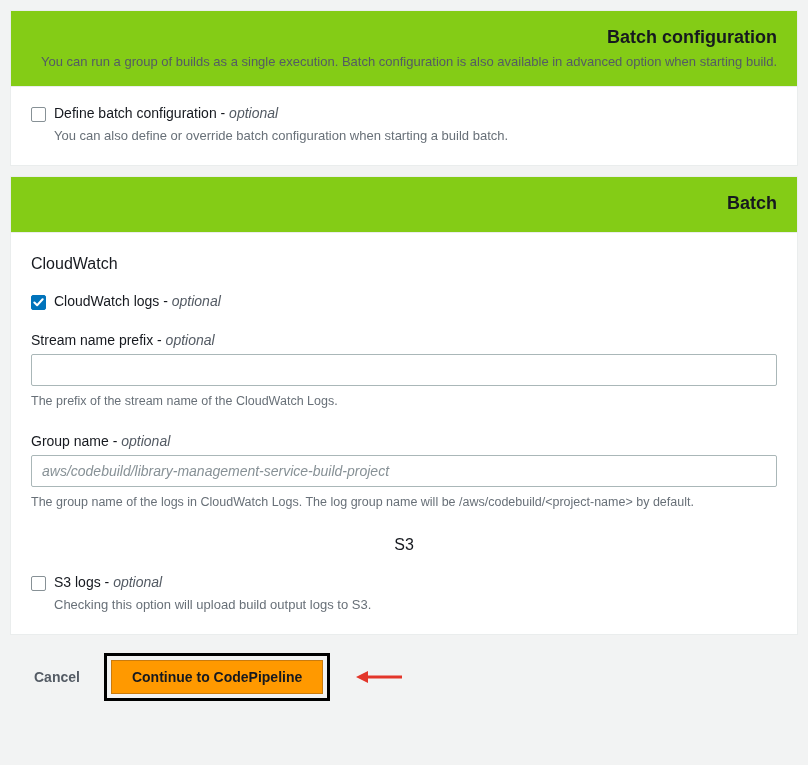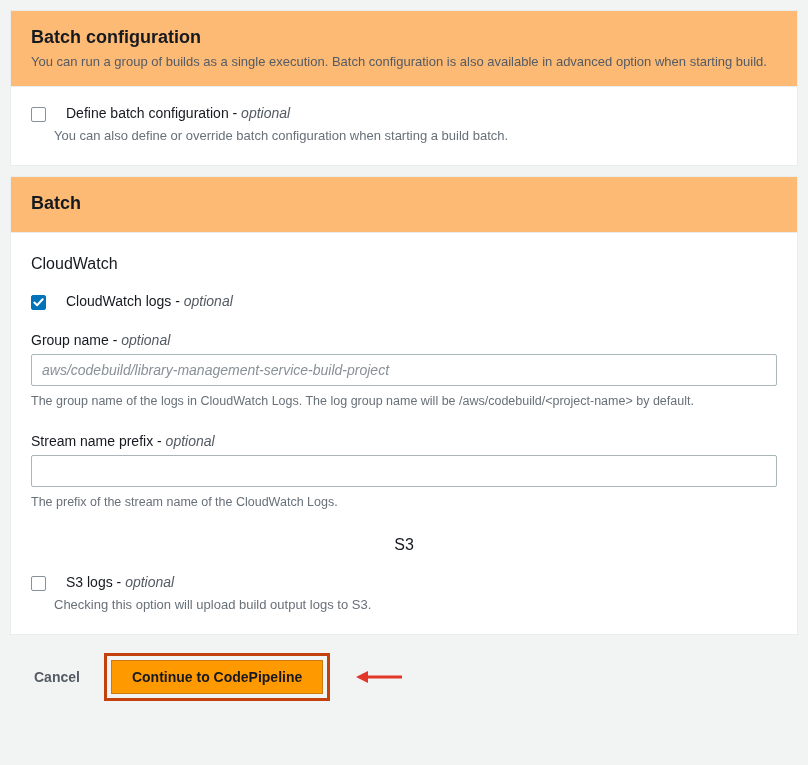--- a/index.html
+++ b/index.html
@@ -11,21 +11,22 @@
     width: 808px;
   }
   .panel {
     background: #fff;
     border: 1px solid #eaeded;
     margin: 10px 10px 0 10px;
   }
   .panel-header {
     padding: 16px 20px 14px 20px;
     border-bottom: 1px solid #eaeded;
-    background: #fdba74;
+    background: #84cc16;
+    text-align: right;
   }
   .panel-title {
     font-size: 18px;
     font-weight: 700;
     color: #16191f;
     margin-bottom: 4px;
   }
   .panel-desc {
     font-size: 13px;
     color: #545b64;
@@ -36,21 +37,21 @@
   }
   .section-heading {
     font-size: 16px;
     color: #16191f;
     margin-bottom: 20px;
     margin-top: 4px;
   }
   .check-row {
     display: flex;
     align-items: flex-start;
-    gap: 20px;
+    gap: 8px;
     margin-bottom: 4px;
   }
   .checkbox {
     width: 15px;
     height: 15px;
     border: 1px solid #879196;
     border-radius: 2px;
     background: #fff;
     flex-shrink: 0;
     margin-top: 2px;
@@ -114,21 +115,21 @@
   }
   .btn-cancel {
     background: none;
     border: none;
     font-size: 14px;
     font-weight: 700;
     color: #545b64;
     cursor: pointer;
   }
   .btn-primary-wrap {
-    border: 3px solid #c2410c;
+    border: 3px solid #000000;
     padding: 4px;
     display: inline-block;
   }
   .btn-primary {
     background: #ff9900;
     border: 1px solid #ca7b0d;
     color: #16191f;
     font-weight: 700;
     font-size: 14px;
     padding: 8px 20px;
@@ -171,36 +172,36 @@
 
     <div class="check-row">
       <span class="checkbox checked">
         <svg viewBox="0 0 12 12">
             <path d="M1.5 6 L4.5 9 L10.5 2.5" stroke="#fff" stroke-width="2.2" fill="none" stroke-linecap="round" stroke-linejoin="round"></path>
           </svg>
       </span>
       <span class="check-label">
         <span>CloudWatch logs - </span><span class="optional">optional</span>
       </span>
+    </div>
+
+    <div class="field-block">
+      <div class="field-label">
+        <span>Stream name prefix - </span><span class="optional">optional</span>
+      </div>
+      <input type="text" class="text-input" style="">
+      <div class="help-text">The prefix of the stream name of the CloudWatch Logs.</div>
     </div>
 
     <div class="field-block">
       <div class="field-label">
         <span>Group name - </span><span class="optional">optional</span>
       </div>
       <input type="text" class="text-input" placeholder="aws/codebuild/library-management-service-build-project" style="">
       <div class="help-text">The group name of the logs in CloudWatch Logs. The log group name will be /aws/codebuild/&lt;project-name&gt; by default.</div>
-    </div>
-
-    <div class="field-block">
-      <div class="field-label">
-        <span>Stream name prefix - </span><span class="optional">optional</span>
-      </div>
-      <input type="text" class="text-input" style="">
-      <div class="help-text">The prefix of the stream name of the CloudWatch Logs.</div>
     </div>
 
     <div class="section-heading subsep">S3</div>
 
     <div class="check-row">
       <span class="checkbox">
         
       </span>
       <span class="check-label">
         <span>S3 logs - </span><span class="optional">optional</span>

